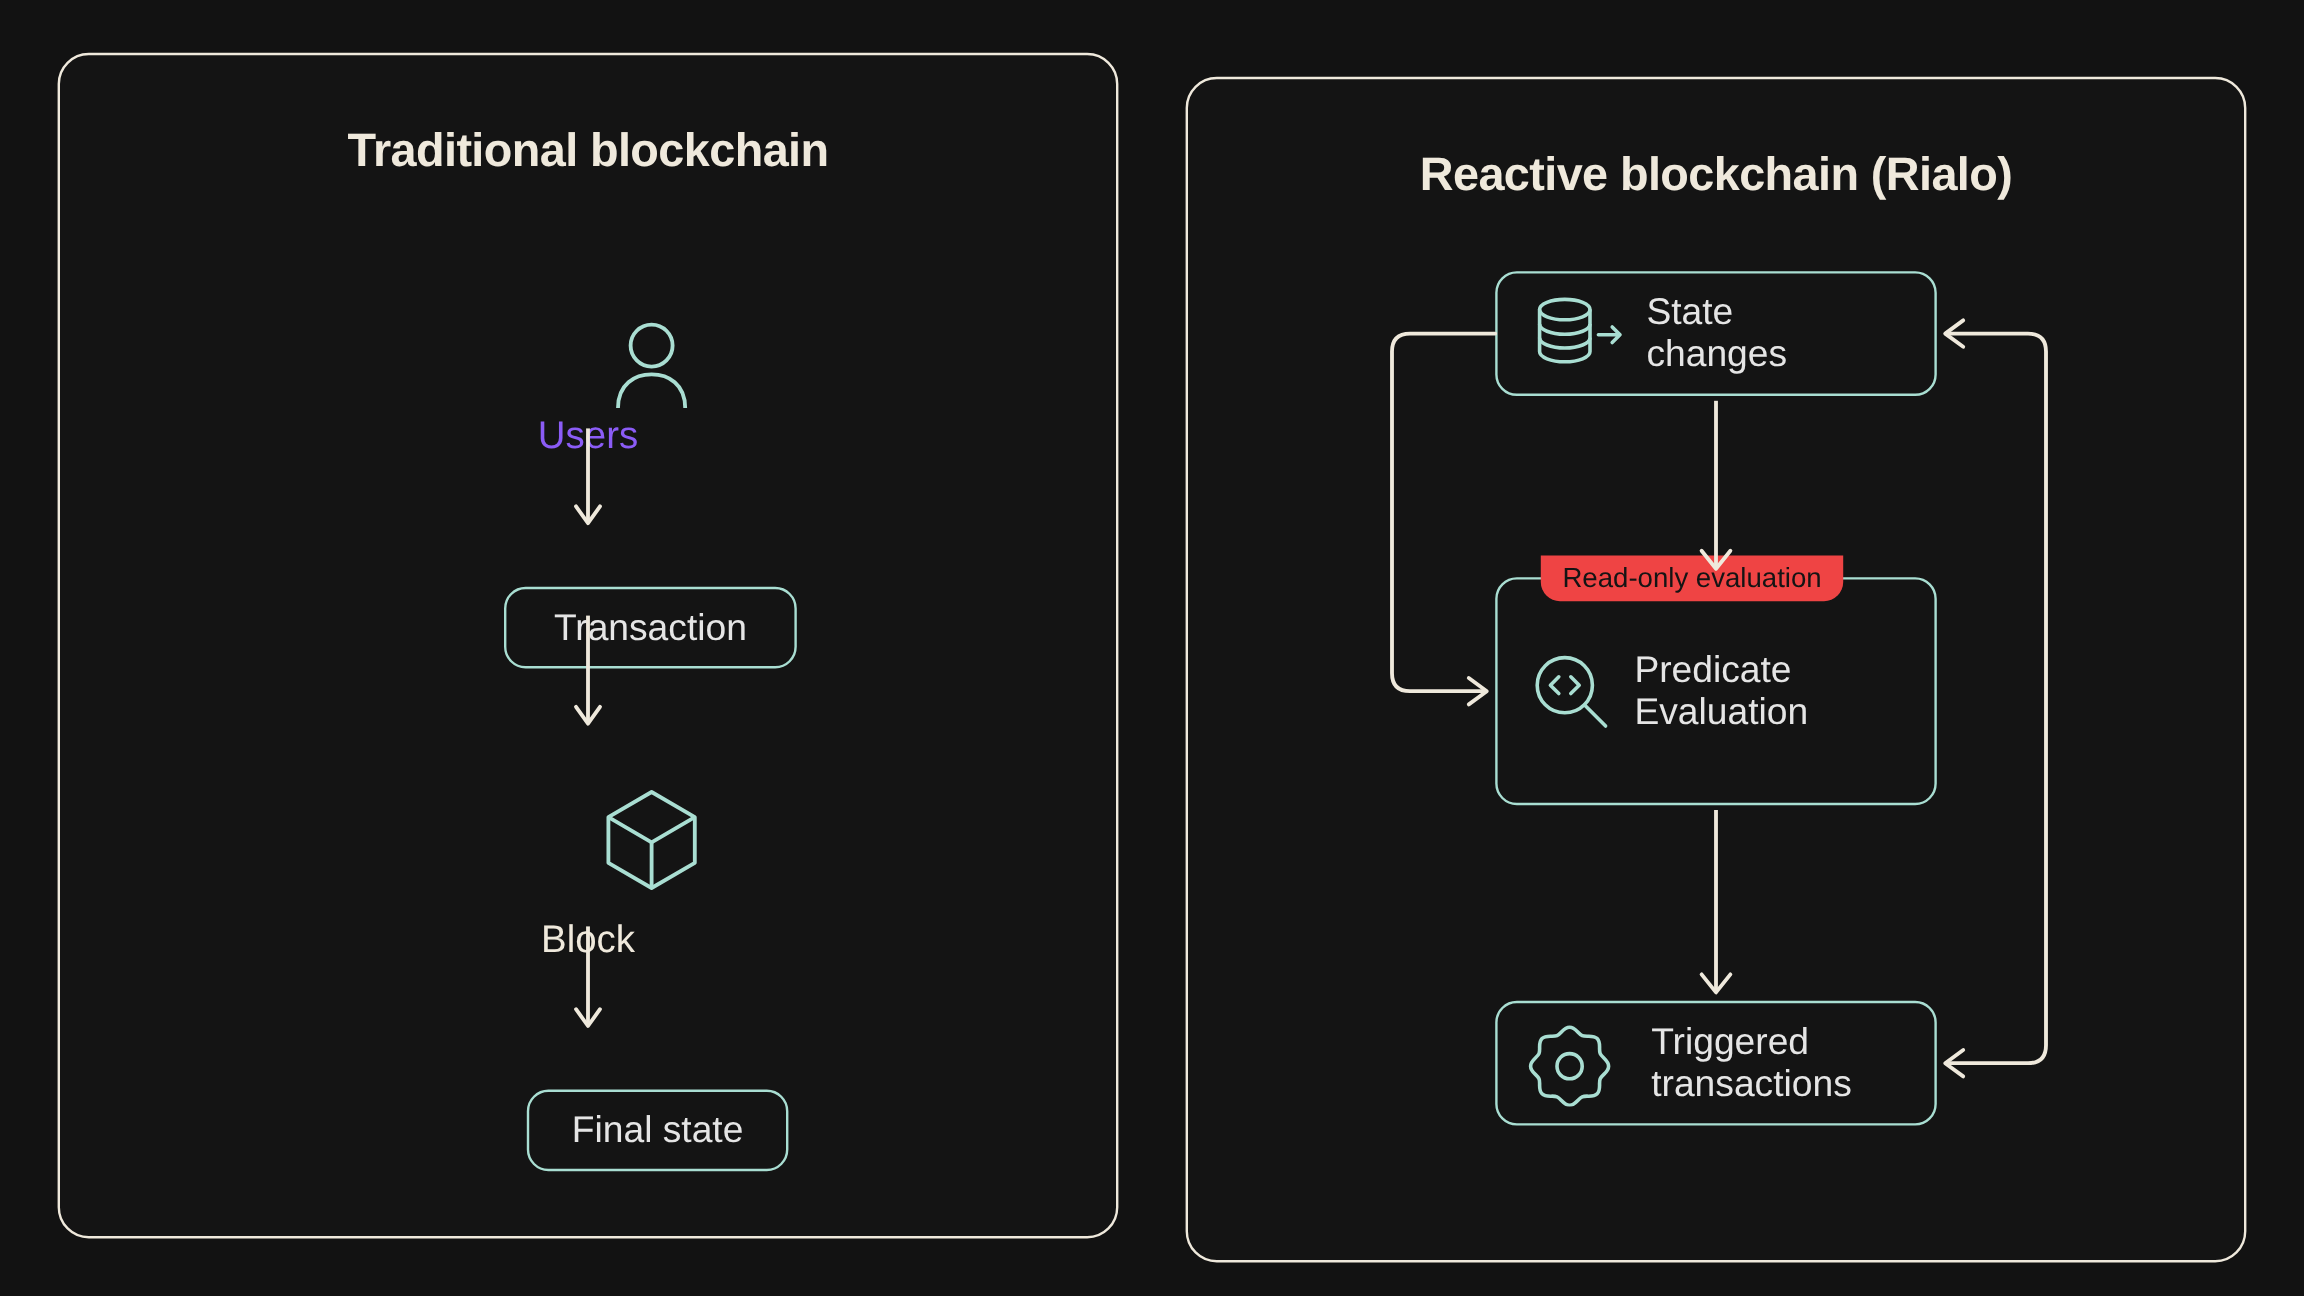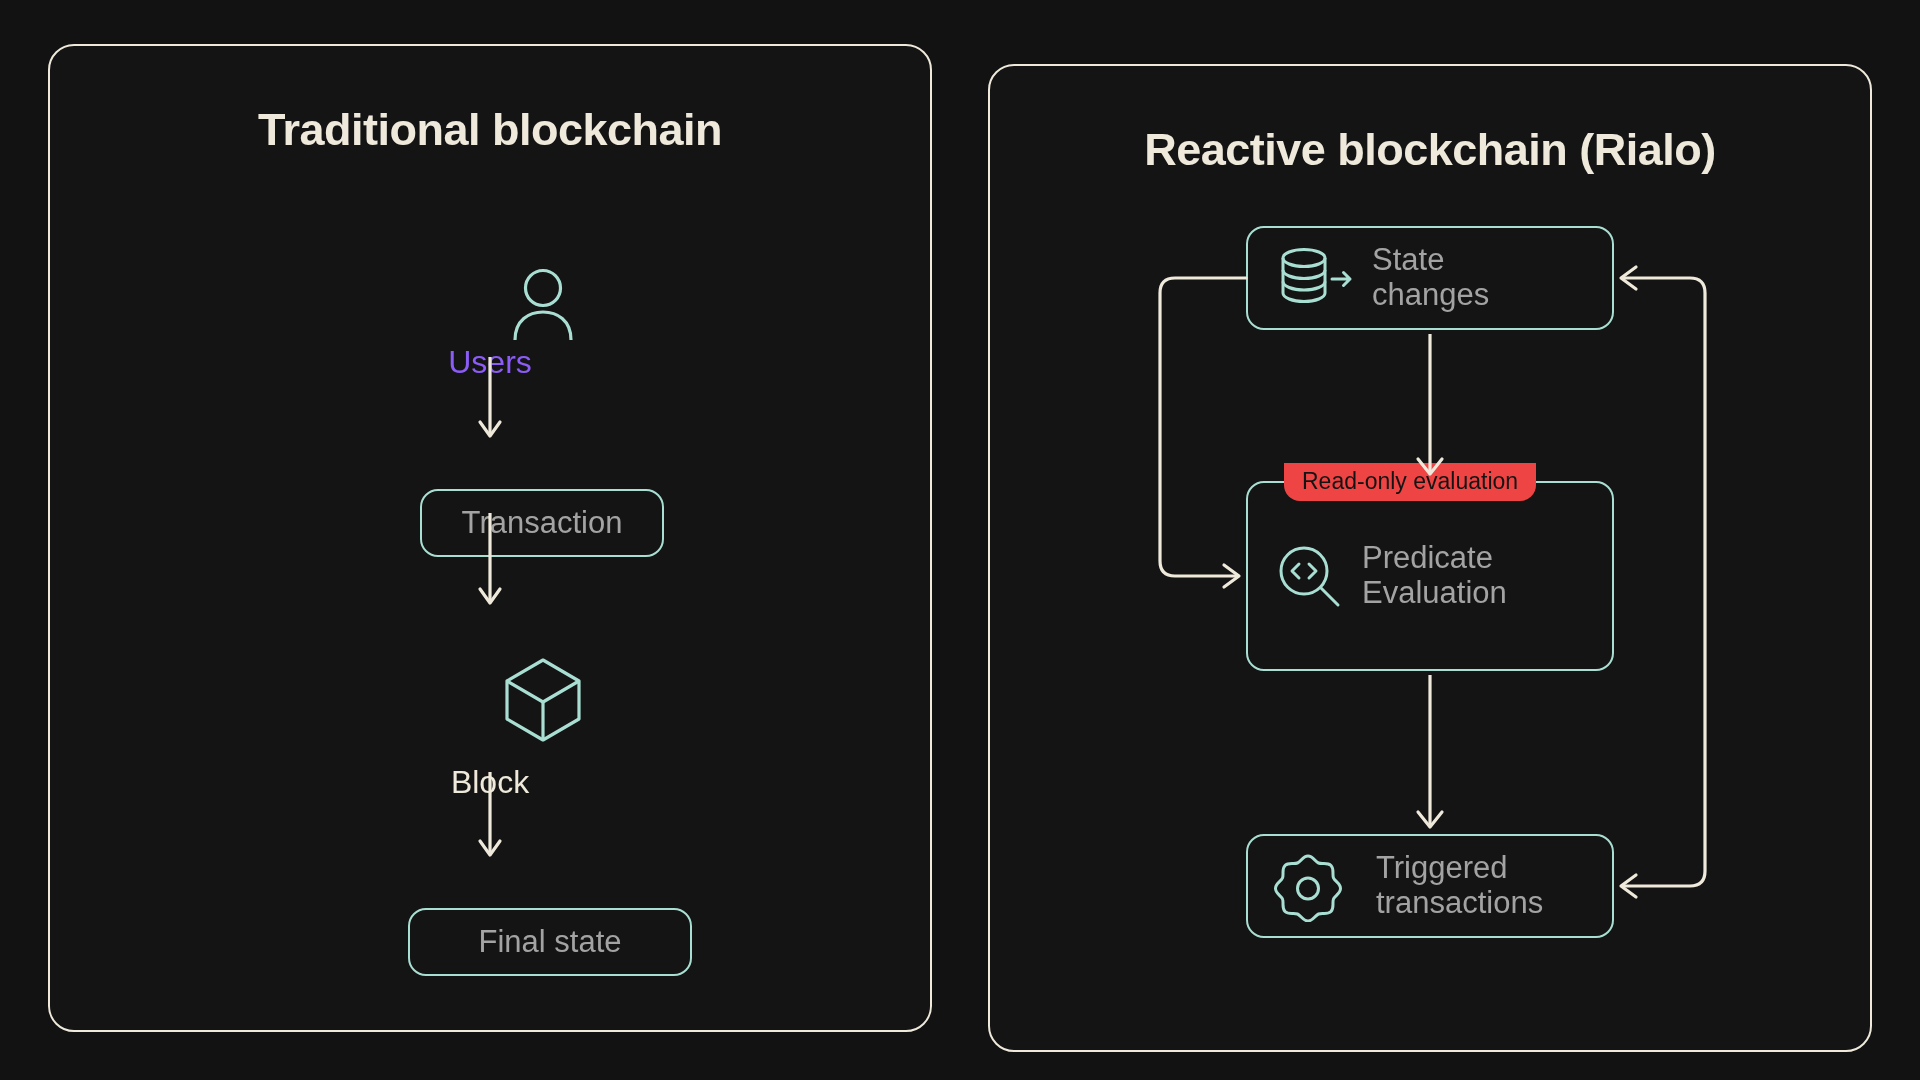--- a/index.html
+++ b/index.html
@@ -29,42 +29,42 @@
   }
   #card-left  { left: 48px;  top: 44px; width: 884px;  height: 988px; }
   #card-right { left: 988px; top: 44px; width: 884px;  height: 988px; margin-top: 20px; }
 
   .card-title {
     position: absolute;
     left: 0; right: 0;
     top: 58px;
     text-align: center;
     color: #efe9dc;
-    font-size: 45px;
+    font-size: 39px;
     font-weight: bold;
     letter-spacing: -0.5px;
     white-space: nowrap;
   }
 
   
   .node {
     position: absolute;
     box-sizing: border-box;
     border: 2.5px solid #a9ded2;
     border-radius: 18px;
     background: #141414;
     display: flex;
     align-items: center;
     justify-content: center;
     color: #efe9dc;
   }
   .node-label {
     font-size: 31px;
     line-height: 1.12;
-    color: #a3a3a3;
+    color: #e5e5e5;
     white-space: pre-line;
   }
 
   
   #users-icon {
     position: absolute;
     left: 458px;
     top: 222px;
     width: 70px;
     height: 72px;
@@ -75,21 +75,21 @@
     top: 298px;
     text-align: center;
     color: #8b5cf6;
     font-size: 32px;
   }
 
   #node-transaction {
     left: 370px; top: 443px; width: 244px; height: 68px;
   }
   #node-final-state {
-    left: 358px; top: 862px; width: 284px; height: 68px;
+    left: 389px; top: 862px; width: 218px; height: 68px;
   }
 
   #block-icon {
     position: absolute;
     left: 452px;
     top: 611px;
     width: 82px;
     height: 86px;
   }
   #block-label {

